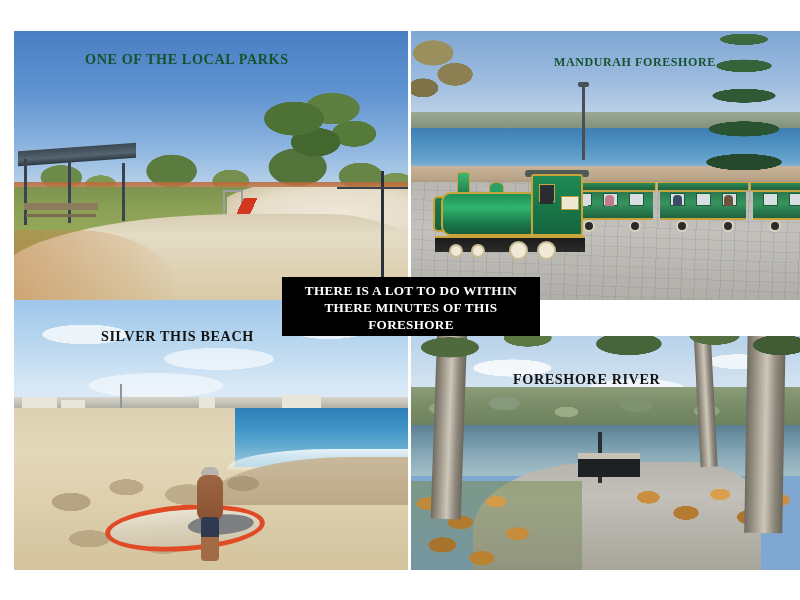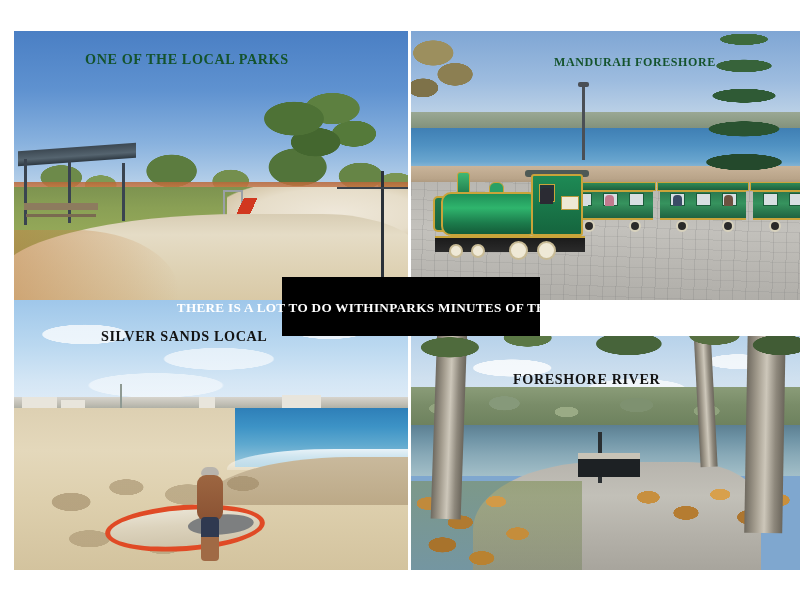--- a/index.html
+++ b/index.html
@@ -37,21 +37,21 @@
   .cap-black { color:#131313; }
 
   
   #banner {
     position:absolute;
     left:282px; top:277px;
     width:258px; height:59px;
     background:#000000;
     z-index:50;
     display:flex;
-    flex-direction:row;
+    flex-direction:column;
     align-items:center;
     justify-content:center;
     padding-top:1px;
   }
   #banner .bline {
     color:#ffffff;
     font-family:"Liberation Serif", serif;
     font-weight:bold;
     font-size:13.2px;
     line-height:17px;
@@ -622,23 +622,23 @@
     <div class="gum g1"></div>
     <div class="gum g2"></div>
     <div class="gum g3"></div>
     <div class="canopy"></div>
   </div>
 
   <div class="caption cap-dark" style="left:85px; top:51px; font-size:14.2px;">ONE OF THE LOCAL PARKS</div>
 
   <div class="caption cap-dark" style="left:525px; top:55px; font-size:12px;margin-left:29px;">MANDURAH FORESHORE</div>
 
-  <div class="caption cap-black" style="left:101px; top:328px; font-size:14.2px;">SILVER SANDS LOCAL</div>
+  <div class="caption cap-black" style="left:101px; top:328px; font-size:14.2px;">SILVER THIS BEACH</div>
 
   <div class="caption cap-black" style="left:513px; top:371px; font-size:14.2px;">FORESHORE RIVER</div>
 
   <div id="banner">
     <div class="bline">THERE IS A LOT TO DO WITHIN</div>
-    <div class="bline">PARKS MINUTES OF THIS</div>
+    <div class="bline">THERE MINUTES OF THIS</div>
     <div class="bline">FORESHORE</div>
   </div>
 
 </div>
 
 </body></html>

